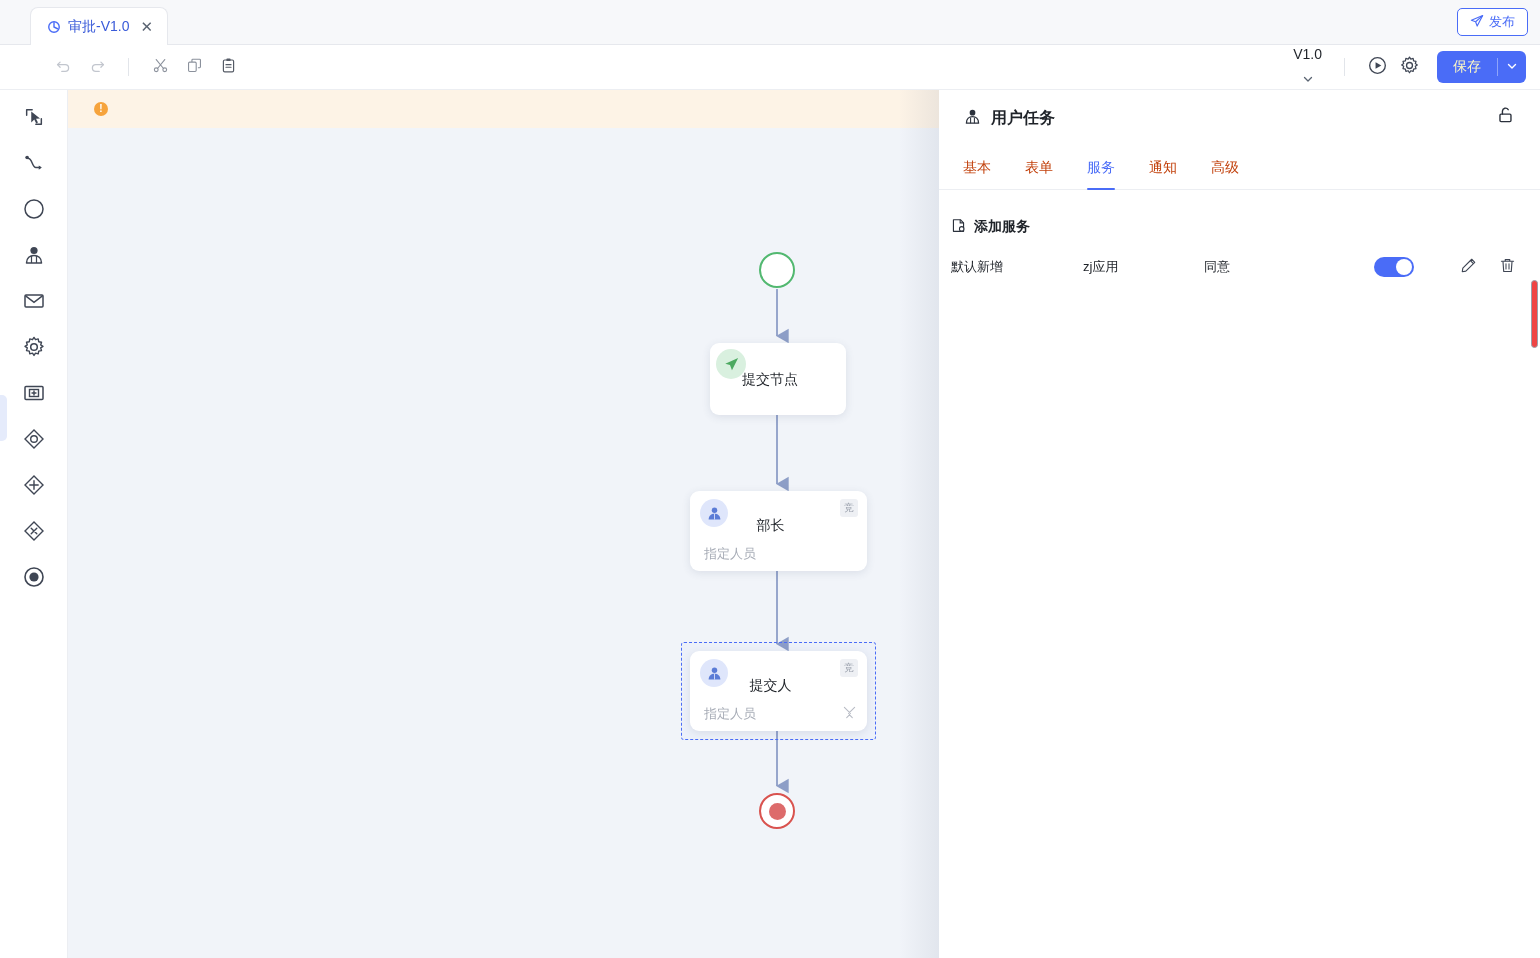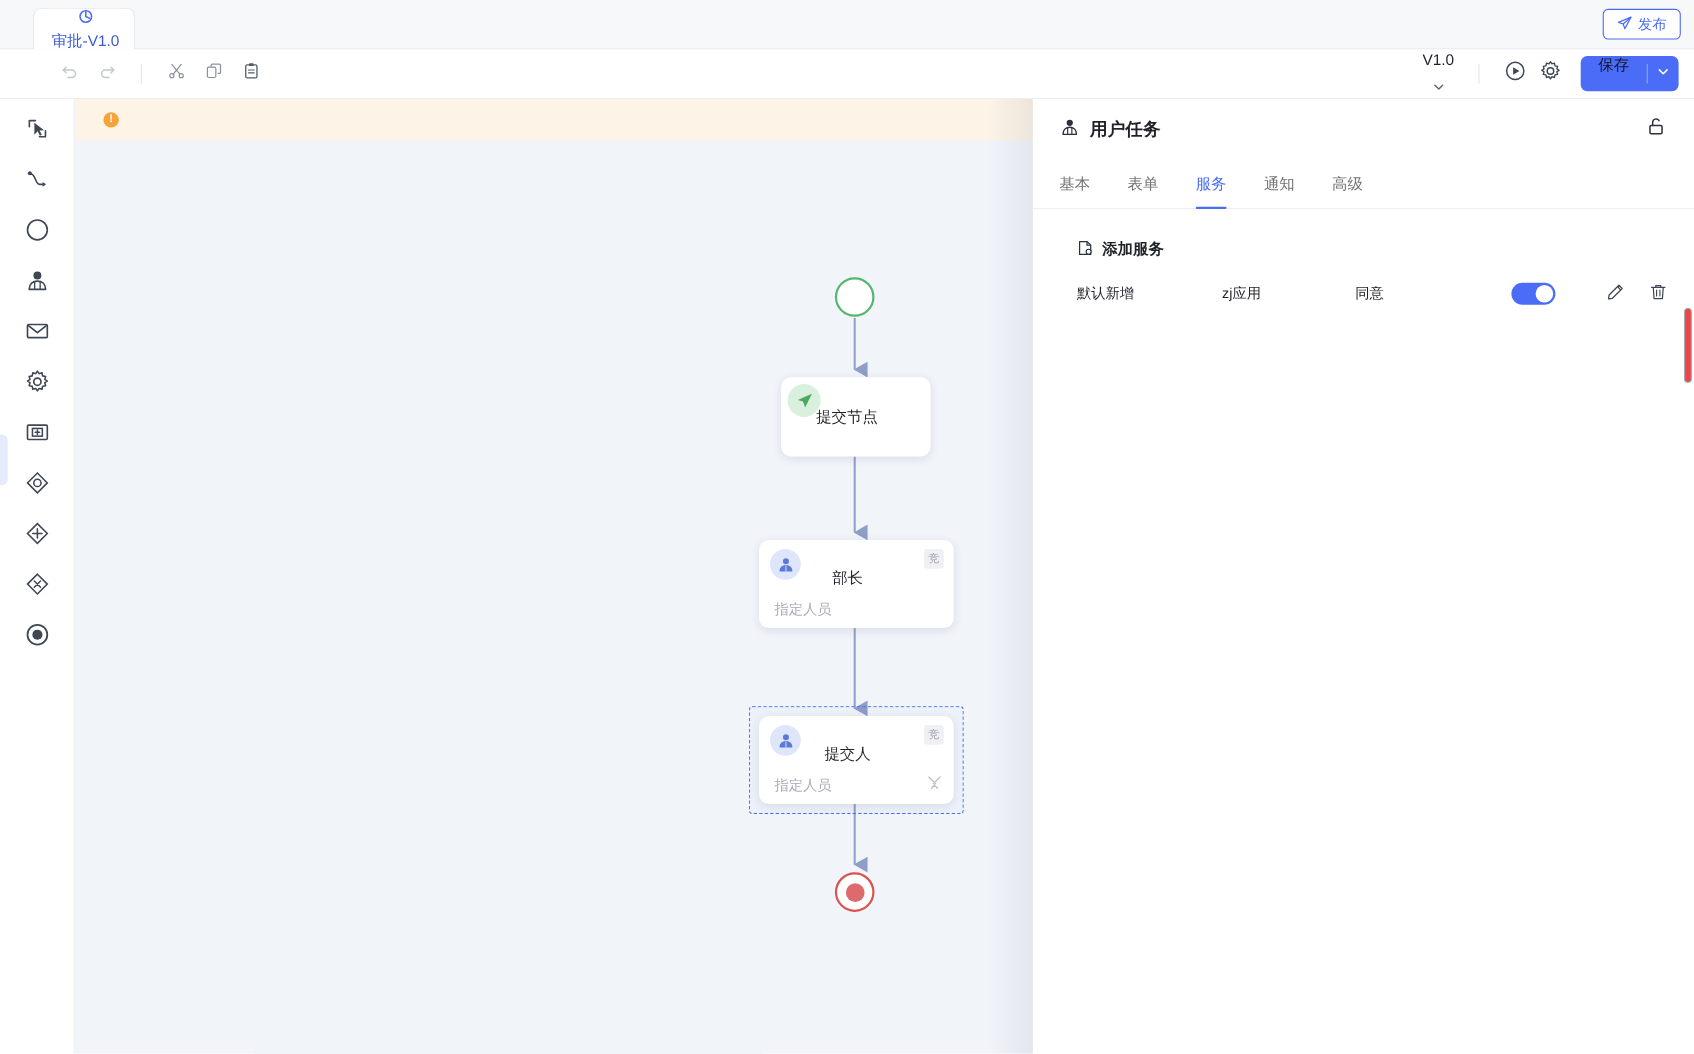--- a/index.html
+++ b/index.html
@@ -18,21 +18,21 @@
     background: #f7f8fa;
     border-bottom: 1px solid #e6e8ed;
   }
   .tab {
     position: absolute; left: 30px; top: 7px;
     height: 38px; padding: 0 14px 0 16px;
     background: #ffffff;
     border: 1px solid #e6e8ed; border-bottom: none;
     border-radius: 8px 8px 0 0;
     display: flex; align-items: center; gap: 7px;
-    font-size: 14px; color: #3a5bd9; flex-direction: column;
+    font-size: 14px; color: #3a5bd9;
   }
   .tab-icon { width: 14px; height: 14px; display:block; }
   .tab-label { font-size: 14px; color: #3a5bd9; white-space: nowrap; }
   .tab-close {
     font-size: 15px; color: #5a6472; margin-left: 4px; line-height: 1;
     font-family: "Liberation Sans", sans-serif; cursor: pointer;
   }
   .publish-btn {
     position: absolute; right: 12px; top: 8px;
     height: 28px; padding: 0 12px;
@@ -64,22 +64,22 @@
   .vsep { width: 1px; height: 18px; background: #e2e5ea; margin: 0 16px; }
   .icon-btn {
     width: 32px; height: 32px; display:flex; align-items:center; justify-content:center;
     cursor: pointer; border-radius: 4px;
   }
   .save-group {
     display: flex; align-items: stretch; margin-left: 12px;
     background: #4a6cf7; border-radius: 6px; overflow: hidden; cursor: pointer;
   }
   .save-main {
-    padding: 0 16px; height: 32px; display: flex; align-items: flex-start;
-    color: #0f172a; font-size: 14px;
+    padding: 0 16px; height: 32px; display: flex; align-items: center;
+    color: #fef9c3; font-size: 14px;
   }
   .save-div { width: 1px; background: rgba(255,255,255,.38); margin: 7px 0; }
   .save-arrow {
     width: 28px; display: flex; align-items: center; justify-content: center; color: #fff;
   }
 
   
   .palette {
     position: absolute; left: 0; top: 90px; width: 68px; height: 868px;
     background: #ffffff; border-right: 1px solid #eceef2;
@@ -182,29 +182,29 @@
     font-size: 16px; font-weight: bold; color: #1f2329;
   }
   .lock-btn { position: absolute; right: 24px; top: 14px; cursor: pointer; }
 
   .tabs {
     display: flex; align-items: center; gap: 34px;
     padding: 0 24px; height: 44px; border-bottom: 1px solid #eceef2;
   }
   .tab-item {
     position: relative; height: 44px; display: flex; align-items: center;
-    font-size: 14px; color: #737373; cursor: pointer;
+    font-size: 14px; color: #c2410c; cursor: pointer;
   }
   .tab-item.active { color: #4a6cf7; }
   .tab-item.active::after {
     content: ""; position: absolute; left: 0; right: 0; bottom: 0;
     height: 2px; background: #4a6cf7; border-radius: 2px;
   }
 
-  .panel-body { padding: 28px 24px 0 40px; }
+  .panel-body { padding: 28px 24px 0 12px; }
   .sec-title {
     display: flex; align-items: center; gap: 8px;
     font-size: 14px; font-weight: bold; color: #1f2329; margin-bottom: 14px;
   }
   .btn-row { display: flex; align-items: center; gap: 14px; margin-bottom: 14px; }
   .btn-outline-primary {
     height: 32px; padding: 0 14px; border: 1px solid #4a6cf7; border-radius: 5px;
     background: #fff; color: #4a6cf7; font-size: 13px;
     display: flex; align-items: center; gap: 6px; cursor: pointer;
   }

